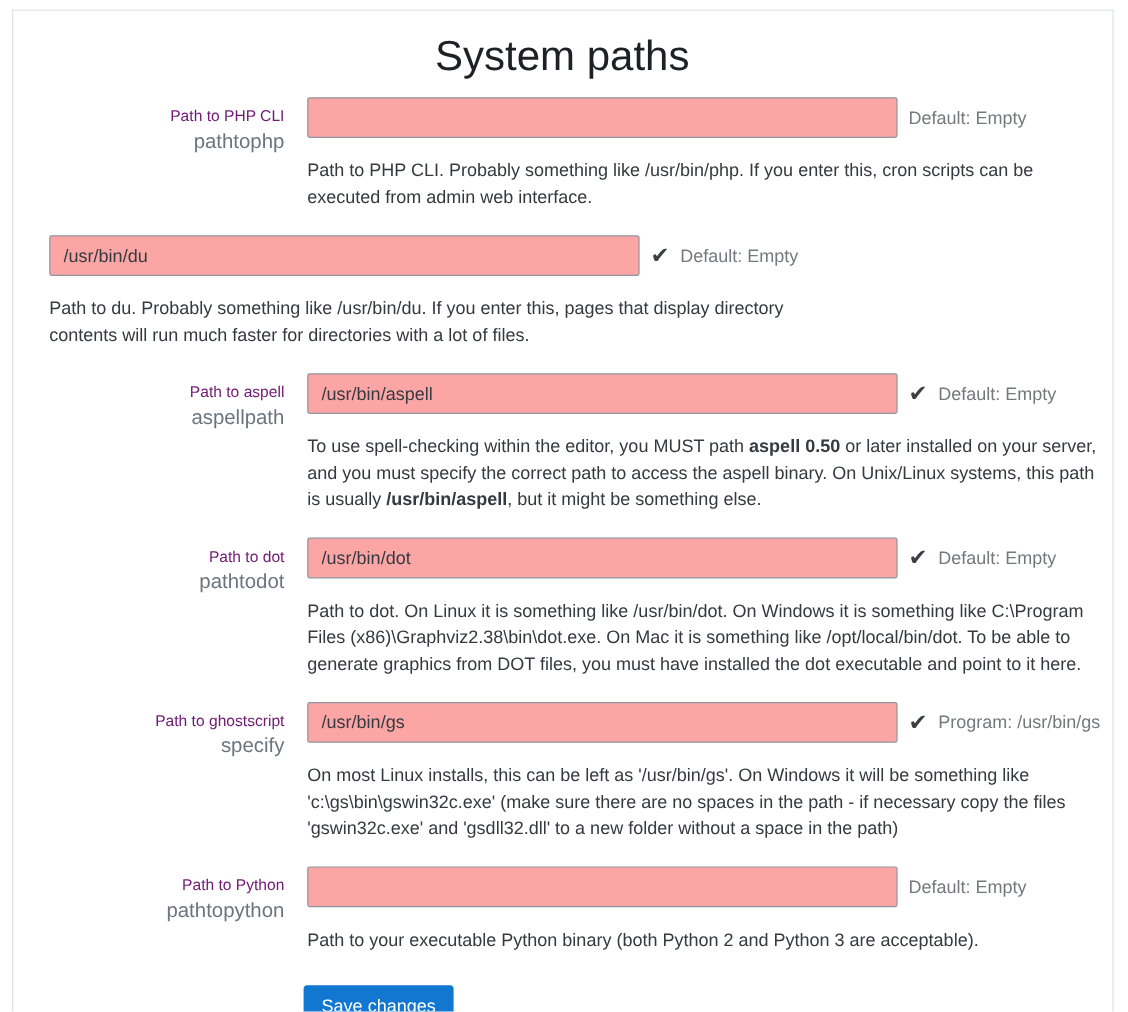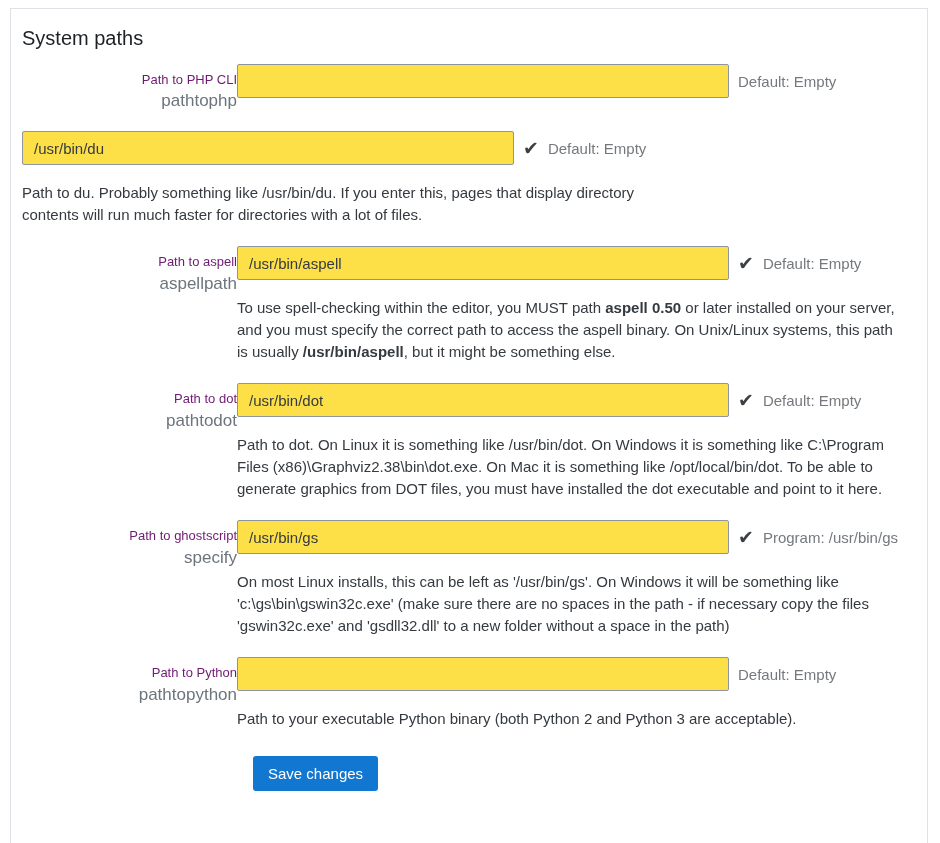--- a/index.html
+++ b/index.html
@@ -14,40 +14,41 @@
   .container {
     margin: 8px 10px 0 10px;
     width: 918px;
     min-height: 835px;
     border: 1px solid #dee2e6;
     border-bottom: none;
     padding: 18px 12px 30px 11px;
   }
   h2.page-title {
     margin: 0 0 14px 0;
-    font-size: 20px;
+    font-size: 35px;
     font-weight: 400;
     color: #1d2125;
+    text-align: center;
   }
   .form-row { display: flex; margin-bottom: 20px; }
   .col-label { flex: none; width: 215px; text-align: right; padding-top: 8px; }
   .field-label { font-size: 13px; color: #701a75; line-height: 1.25; }
   .field-shortname { font-size: 17px; color: #6c757d; margin-top: 3px; }
-  .col-control { flex: 1; margin-left: 0; max-width: 666px; }
+  .col-control { flex: 1; margin-left: 19px; max-width: 666px; }
   .control-line { display: flex; align-items: center; }
   .text-input {
     flex: none;
     width: 492px; height: 34px;
     border: 1px solid #8f959e;
     border-radius: 2px;
     padding: 0 11px;
     font-size: 15px;
     font-family: inherit;
     color: #343a40;
-    background: #fde047;
+    background: #fca5a5;
     outline: none;
   }
   .check {
     margin-left: 9px;
     font-size: 19px;
     line-height: 1;
     color: #3c4045;
     flex: none;
   }
   .default-label {
@@ -85,20 +86,21 @@
   <div class="form-row">
     <div class="col-label">
       <div class="field-label">Path to PHP CLI</div>
       <div class="field-shortname">pathtophp</div>
     </div>
     <div class="col-control">
       <div class="control-line">
         <input type="text" class="text-input" value="" style="">
         <span class="default-label">Default: Empty</span>
       </div>
+      <div class="field-desc">Path to PHP CLI. Probably something like /usr/bin/php. If you enter this, cron scripts can be executed from admin web interface.</div>
     </div>
   </div>
 
   <div class="form-row">
     <div class="col-control">
       <div class="control-line">
         <input type="text" class="text-input" value="/usr/bin/du" style="">
         <span class="check">✔</span>
         <span class="default-label">Default: Empty</span>
       </div>

